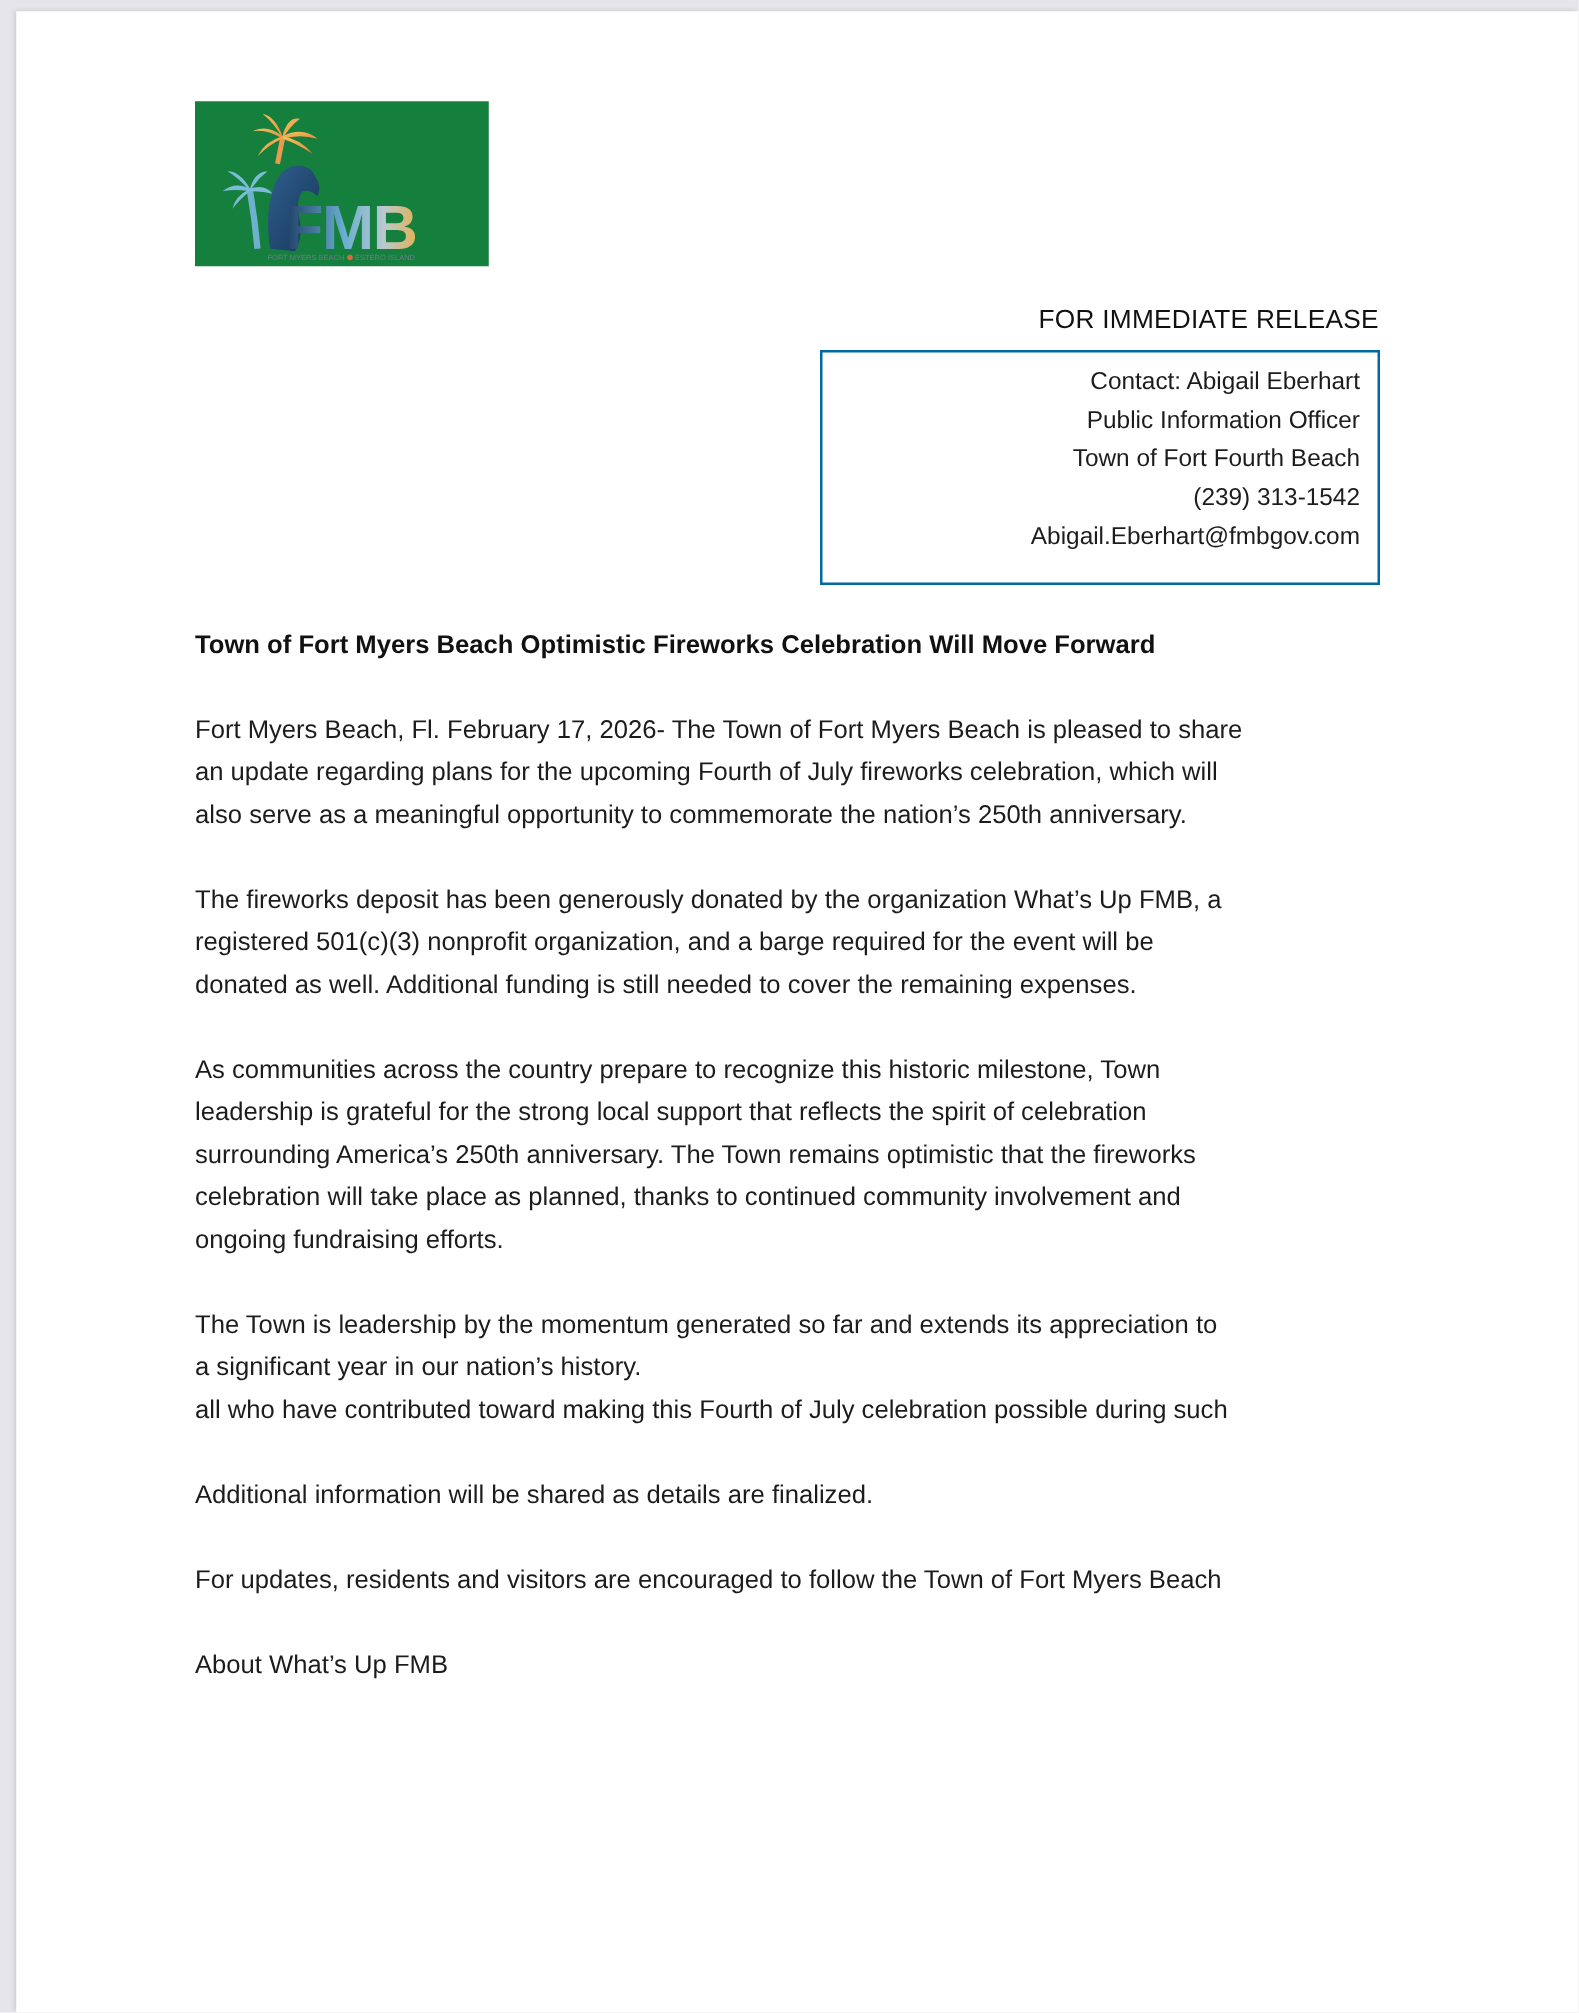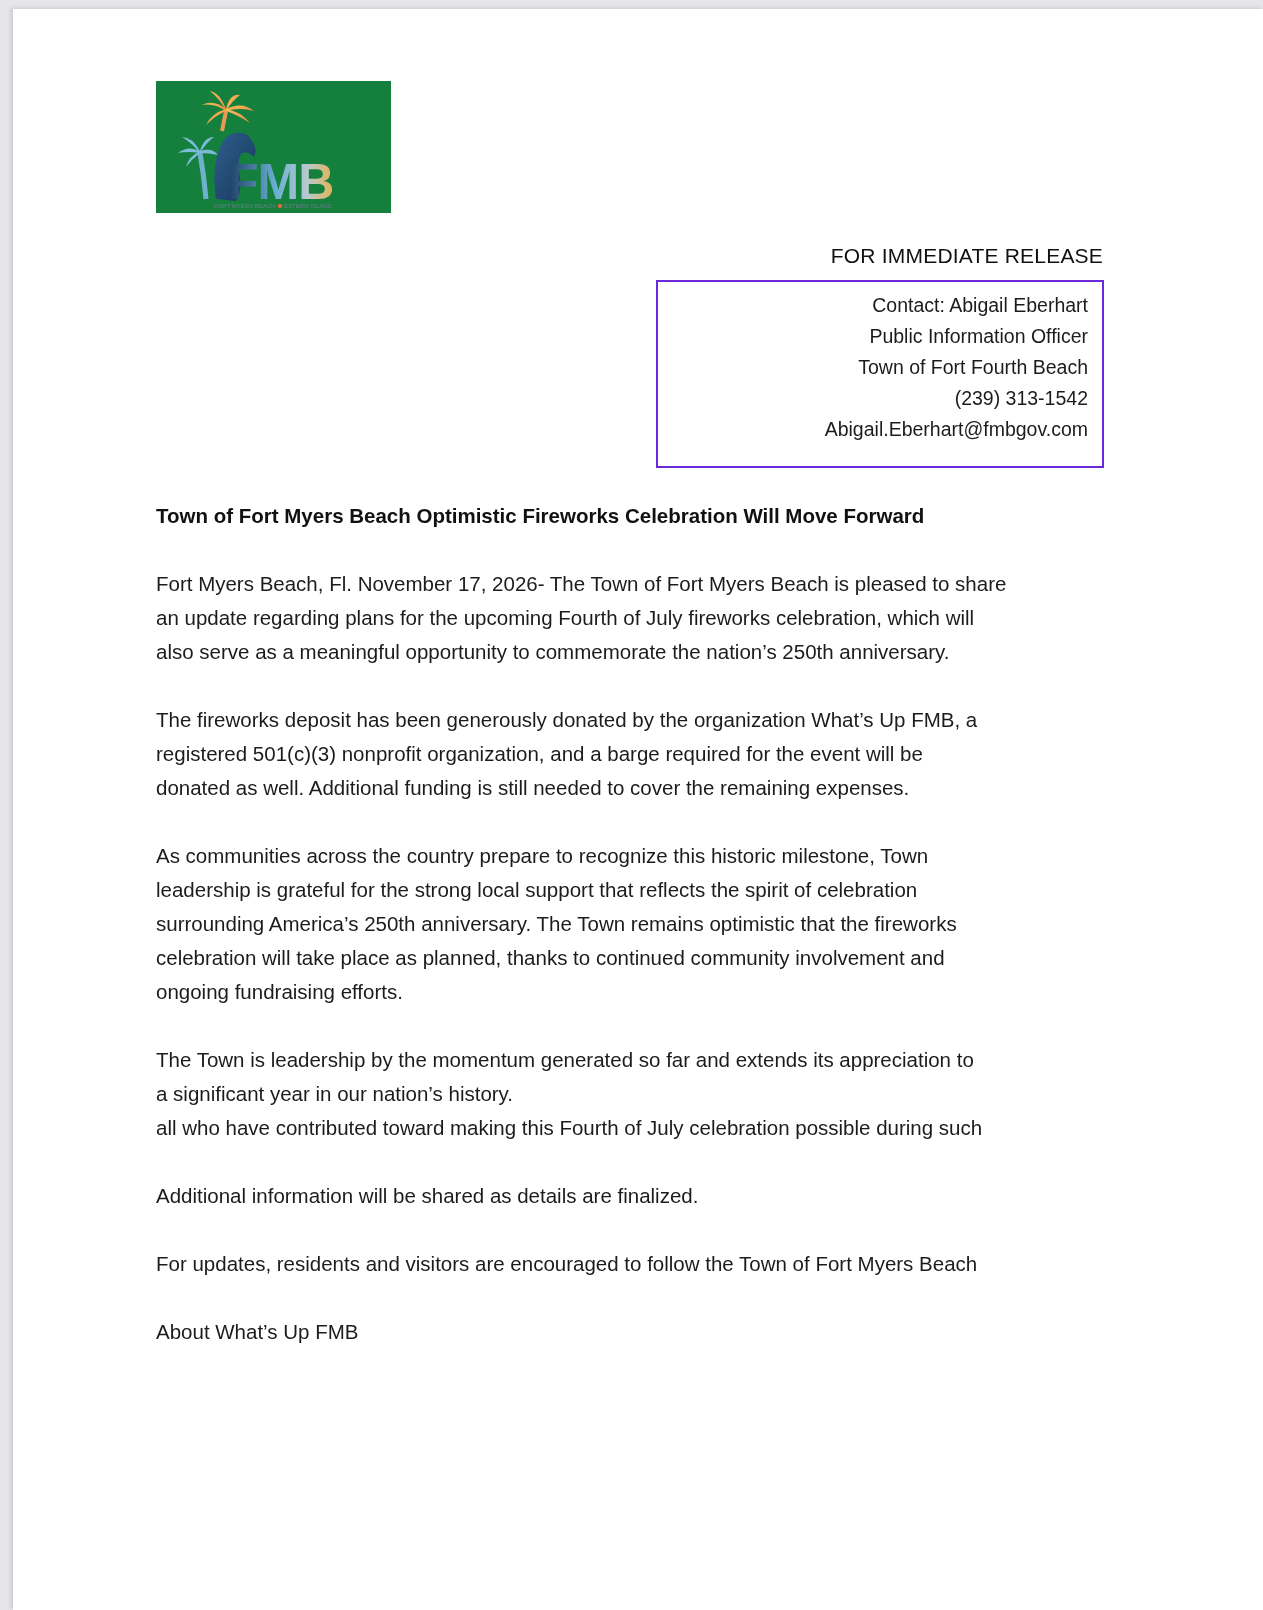--- a/index.html
+++ b/index.html
@@ -42,21 +42,21 @@
     letter-spacing: 0.2px;
     color: #111;
     text-align: right;
   }
   .contact-box {
     position: absolute;
     left: 643px;
     top: 271px;
     width: 448px;
     height: 188px;
-    border: 2px solid #6d28d9;
+    border: 2px solid #0369a1;
     box-sizing: border-box;
   }
   .contact-lines {
     position: absolute;
     right: 14px;
     top: 8px;
     text-align: right;
     font-size: 19.5px;
     line-height: 31px;
     color: #1c1c1c;
@@ -146,21 +146,21 @@
       <div>Town of Fort Fourth Beach</div>
       <div>(239) 313-1542</div>
       <div>Abigail.Eberhart@fmbgov.com</div>
     </div>
   </div>
 
   <div class="content">
     <div class="headline">Town of Fort Myers Beach Optimistic Fireworks Celebration Will Move Forward</div>
 
     <p class="para">
-      <span class="ln">Fort Myers Beach, Fl. November 17, 2026- The Town of Fort Myers Beach is pleased to share</span>
+      <span class="ln">Fort Myers Beach, Fl. February 17, 2026- The Town of Fort Myers Beach is pleased to share</span>
       <span class="ln">an update regarding plans for the upcoming Fourth of July fireworks celebration, which will</span>
       <span class="ln">also serve as a meaningful opportunity to commemorate the nation’s 250th anniversary.</span>
     </p>
 
     <p class="para">
       <span class="ln">The fireworks deposit has been generously donated by the organization What’s Up FMB, a</span>
       <span class="ln">registered 501(c)(3) nonprofit organization, and a barge required for the event will be</span>
       <span class="ln">donated as well. Additional funding is still needed to cover the remaining expenses.</span>
     </p>
 

